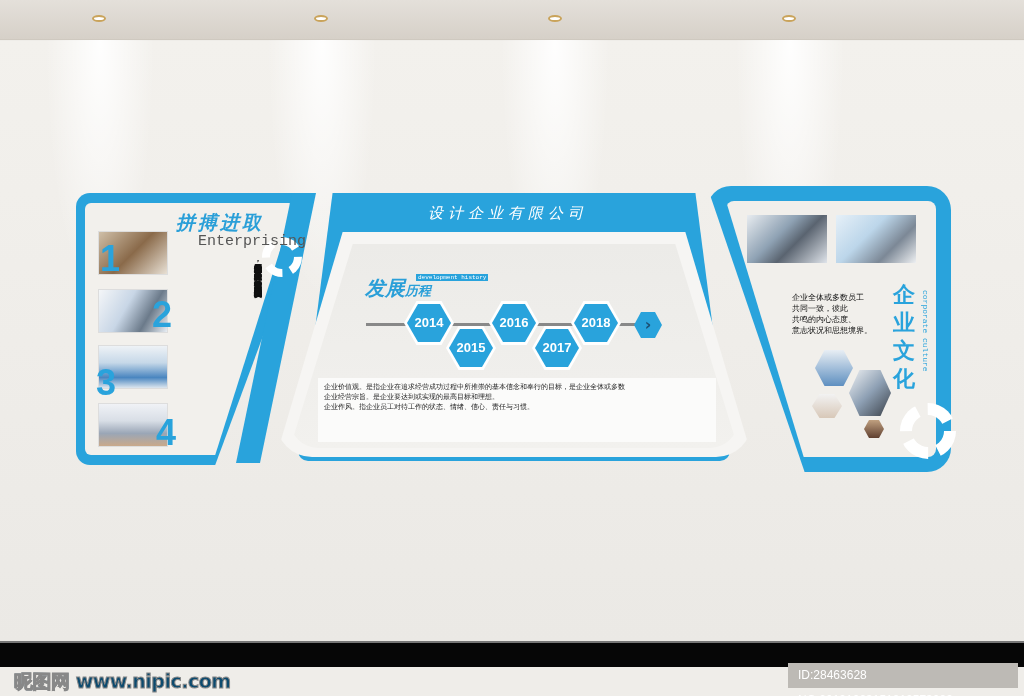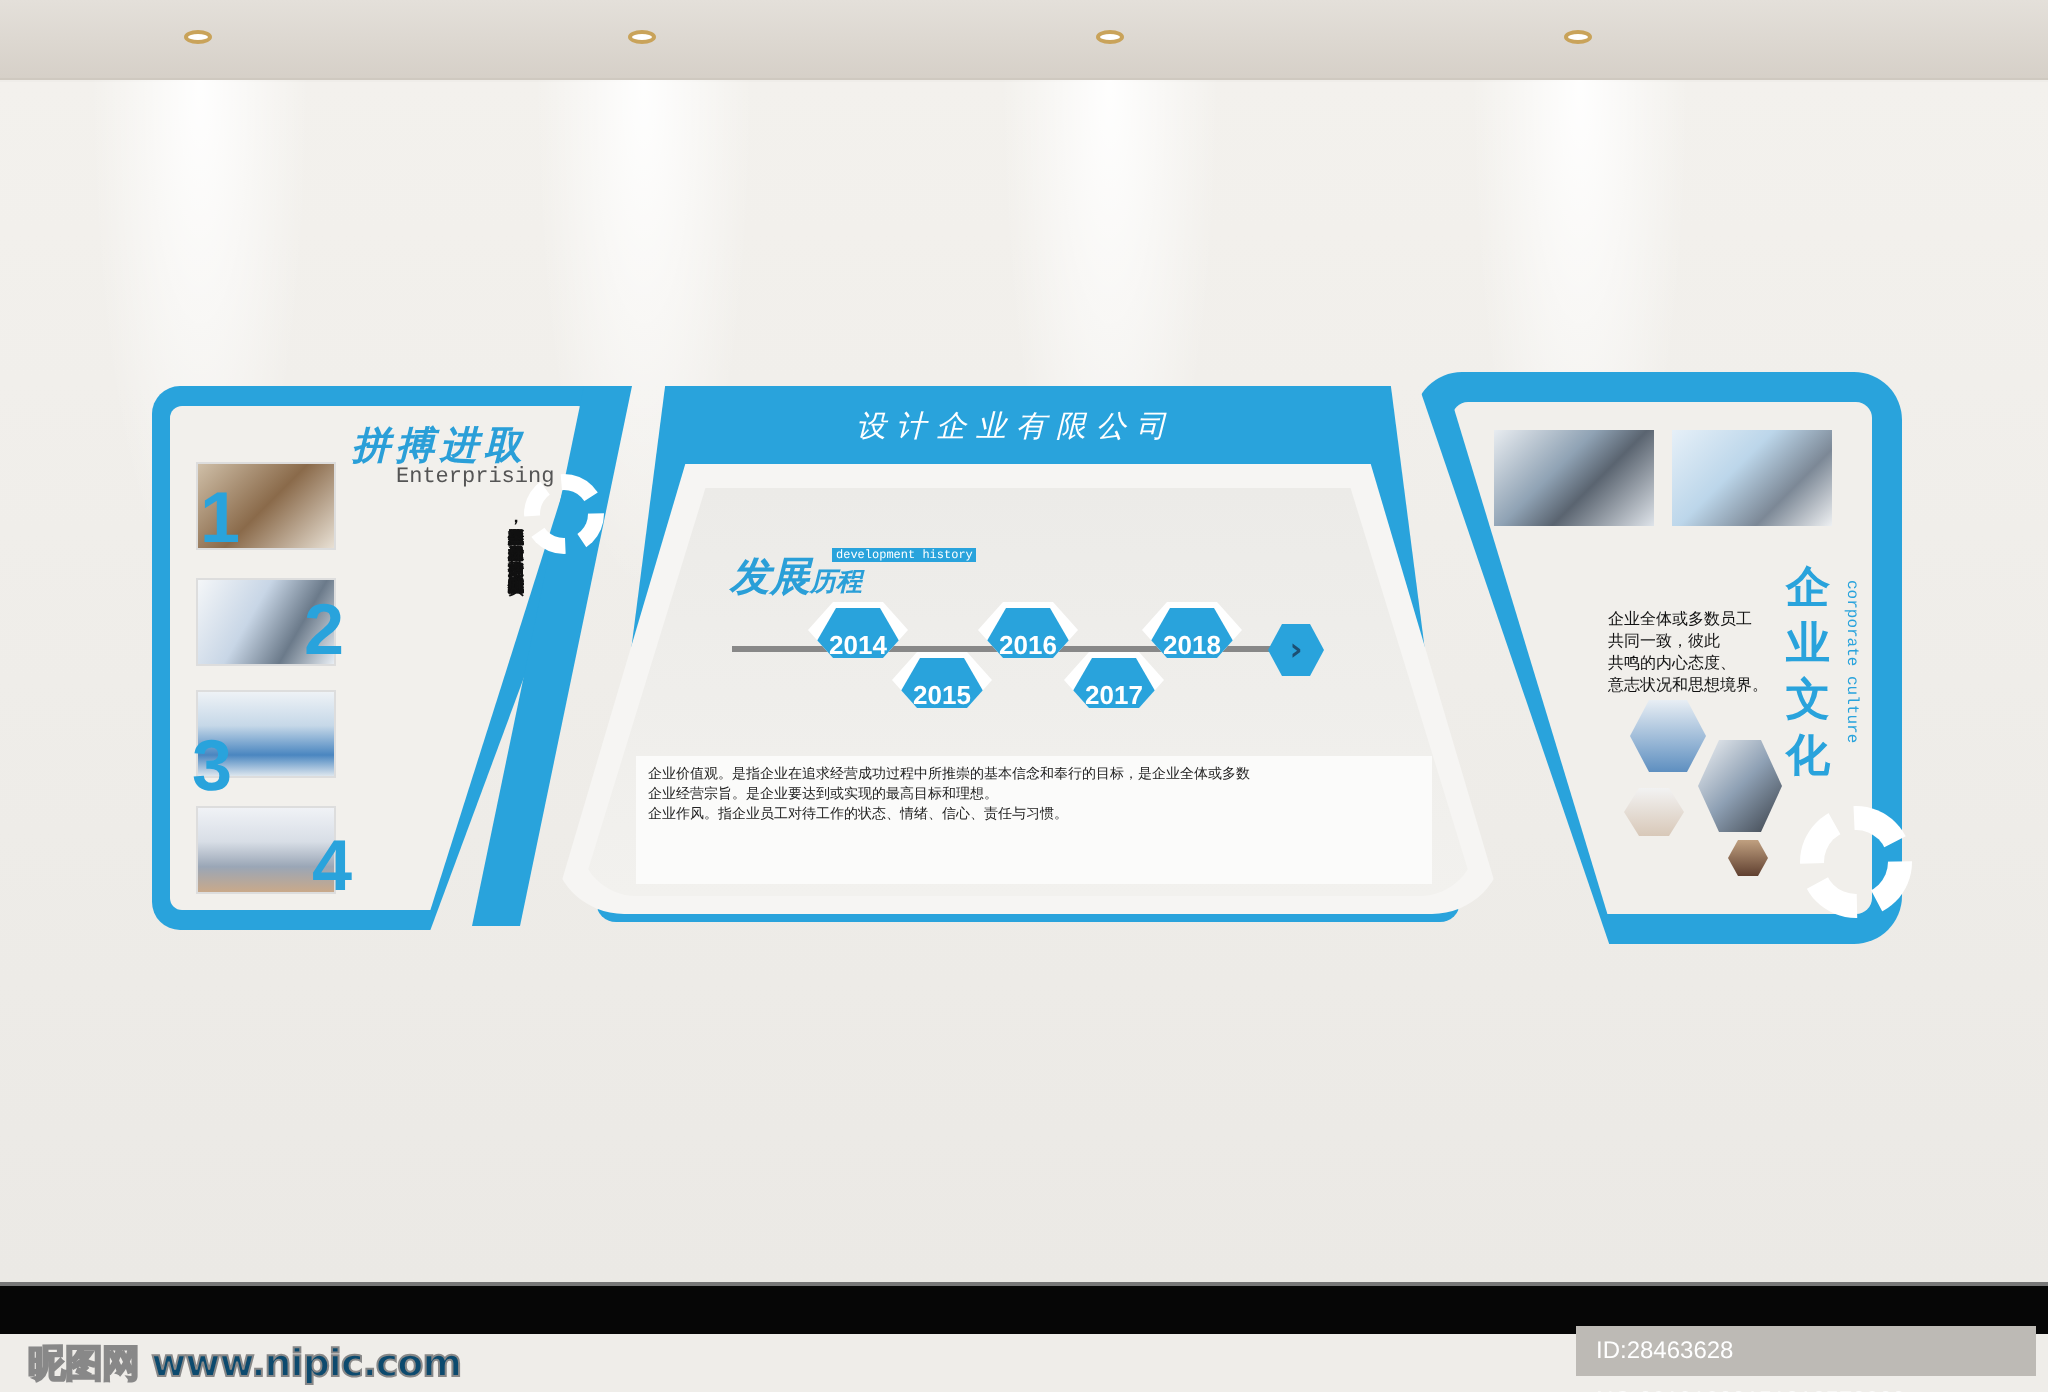--- a/index.html
+++ b/index.html
@@ -10,51 +10,51 @@
   .wall { position:absolute; left:0; top:41px; width:1024px; height:600px; background:linear-gradient(#f3f1ed,#ebe9e5); }
   .blackbar { position:absolute; left:0; top:641px; width:1024px; height:26px; background:#060606; border-top:2px solid #777; }
   .footer { position:absolute; left:0; top:667px; width:1024px; height:29px; background:#efede9; }
   .wm-left { position:absolute; left:14px; top:669px; font-size:19px; color:#0c4a6e; font-weight:bold; -webkit-text-stroke:1px #888; letter-spacing:-0.5px; }
   .wm-right { position:absolute; left:788px; top:663px; width:230px; height:25px; background:#bdbab5; color:#fff; font-size:12px; line-height:25px; padding-left:10px; font-family:"Liberation Sans", sans-serif; }
   
   .lp-outer { position:absolute; left:76px; top:193px; width:240px; height:272px; background:#29a3dc; border-radius:14px; clip-path:polygon(0 0,100% 0,58% 100%,0 100%); }
   .lp-inner { position:absolute; left:85px; top:203px; width:210px; height:252px; background:#f2f0ec; border-radius:6px; clip-path:polygon(0 0,100% 0,62% 100%,0 100%); }
   .lp-stripe { position:absolute; left:236px; top:193px; width:80px; height:270px; background:#29a3dc; clip-path:polygon(70% 0,100% 0,30% 100%,0 100%); }
   .lp-title { position:absolute; left:176px; top:210px; font-size:19px; color:#2a9fd8; font-family:"DejaVu Serif", serif; font-weight:bold; font-style:italic; letter-spacing:3px; }
-  .lp-sub { position:absolute; left:198px; top:233px; font-size:11px; color:#555; font-family:"Liberation Mono", monospace; }
+  .lp-sub { position:absolute; left:198px; top:233px; font-size:15px; color:#555; font-family:"Liberation Mono", monospace; }
   .photo { position:absolute; left:98px; width:70px; height:44px; border:1px solid #ddd; }
   .p1 { top:231px; background:linear-gradient(135deg,#cfbfa8,#8a6a4a 50%,#e8e0d4); }
   .p2 { top:289px; background:linear-gradient(120deg,#f4f6f8,#c8d6e6 40%,#6b7a8a 70%,#e8eef4); }
   .p3 { top:345px; background:linear-gradient(#eef2f6,#c6d8e8 40%,#4a86c0 75%,#dde6ee); }
   .p4 { top:403px; background:linear-gradient(#f0f2f6,#d8dee6 40%,#9aa6b6 70%,#c9a98a); }
   .num { position:absolute; font-size:36px; font-weight:bold; color:#29a3dc; font-family:"Liberation Sans", sans-serif; }
   .vtext { position:absolute; left:198px; top:258px; width:64px; height:170px; font-size:8px; line-height:10px; color:#111; font-weight:bold; writing-mode:vertical-rl; overflow:hidden; }
   .gear-l { position:absolute; left:262px; top:237px; width:40px; height:40px; border-radius:50%; border:8px dashed #fff; }
 
   
   .c-outer { position:absolute; left:298px; top:193px; width:432px; height:268px; background:#29a3dc; border-radius:30px 30px 10px 10px; clip-path:polygon(8% 0,92% 0,100% 100%,0 100%); }
   .c-ring { position:absolute; left:276px; top:232px; width:476px; height:225px; background:#f6f5f3; border-radius:36px; clip-path:polygon(14% 0,86% 0,100% 100%,0 100%); }
   .c-inner { position:absolute; left:290px; top:244px; width:448px; height:204px; background:linear-gradient(#ecebe8,#f2f1ee); border-radius:28px; clip-path:polygon(14% 0,86% 0,100% 100%,0 100%); }
   .c-title { position:absolute; left:428px; top:204px; font-size:15px; color:#fff; letter-spacing:5px; font-family:"DejaVu Serif", serif; font-style:italic; }
   .dh-title { position:absolute; left:365px; top:255px; font-size:20px; color:#2a9fd8; font-family:"DejaVu Serif", serif; font-weight:bold; font-style:italic;margin-top:20px; }
   .dh-title small { font-size:13px; }
   .dh-sub { position:absolute; left:416px; top:274px; background:#29a3dc; color:#fff; font-size:6px; padding:0 2px; font-family:"Liberation Mono", monospace; }
   .tline { position:absolute; left:366px; top:323px; width:270px; height:3px; background:#888; }
-  .hex { position:absolute; width:50px; height:28px; background:#fff; clip-path:polygon(25% 0,75% 0,100% 50%,75% 100%,25% 100%,0 50%); }
+  .hex { position:absolute; width:50px; height:44px; background:#fff; clip-path:polygon(25% 0,75% 0,100% 50%,75% 100%,25% 100%,0 50%); }
   .hex span { position:absolute; left:3px; top:3px; width:44px; height:38px; background:#29a3dc; clip-path:polygon(25% 0,75% 0,100% 50%,75% 100%,25% 100%,0 50%); color:#fff; font-weight:bold; font-size:13px; text-align:center; line-height:38px; font-family:"Liberation Sans", sans-serif; }
   .arrow-hex { position:absolute; left:634px; top:312px; width:28px; height:26px; background:#29a3dc; clip-path:polygon(25% 0,75% 0,100% 50%,75% 100%,25% 100%,0 50%); color:#1d4f73; font-weight:bold; text-align:center; line-height:26px; font-size:16px; }
   .desc { position:absolute; left:318px; top:378px; width:398px; height:64px; background:#fbfbfa; padding:4px 6px; font-size:7px; line-height:10px; color:#222; }
 
   
   .r-outer { position:absolute; left:707px; top:186px; width:244px; height:286px; background:#29a3dc; border-radius:24px; clip-path:polygon(0 0,100% 0,100% 100%,40% 100%); }
   .r-inner { position:absolute; left:726px; top:201px; width:210px; height:256px; background:#f1efeb; border-radius:8px; clip-path:polygon(0 0,100% 0,100% 100%,37% 100%); }
   .r-photo { position:absolute; top:215px; width:80px; height:48px; }
   .rp1 { left:747px; background:linear-gradient(135deg,#e8ecf0,#8fa2b4 40%,#5a6470 60%,#dfe4ea); }
   .rp2 { left:836px; background:linear-gradient(135deg,#e6f0f8,#bcd6ea 40%,#7c8896 70%,#eef0f2); }
-  .r-text { position:absolute; left:792px; top:304px; width:100px; font-size:8px; line-height:11px; color:#111;margin-left:12px; }
+  .r-text { position:absolute; left:792px; top:292px; width:100px; font-size:8px; line-height:11px; color:#111; }
   .r-title { position:absolute; left:893px; top:280px; width:30px; font-size:22px; line-height:28px; color:#29a3dc; font-weight:bold; font-family:"DejaVu Serif", serif; }
   .r-vsub { position:absolute; left:921px; top:290px; font-size:8px; color:#29a3dc; writing-mode:vertical-rl; font-family:"Liberation Mono", monospace; }
   .rhex { position:absolute; clip-path:polygon(25% 0,75% 0,100% 50%,75% 100%,25% 100%,0 50%); }
   .gear-r { position:absolute; left:900px; top:403px; width:56px; height:56px; border-radius:50%; border:12px dashed #fff; }
 </style>
 </head>
 <body>
 
 <div class="ceiling">
   <div class="lamp" style="left:92px"></div>

